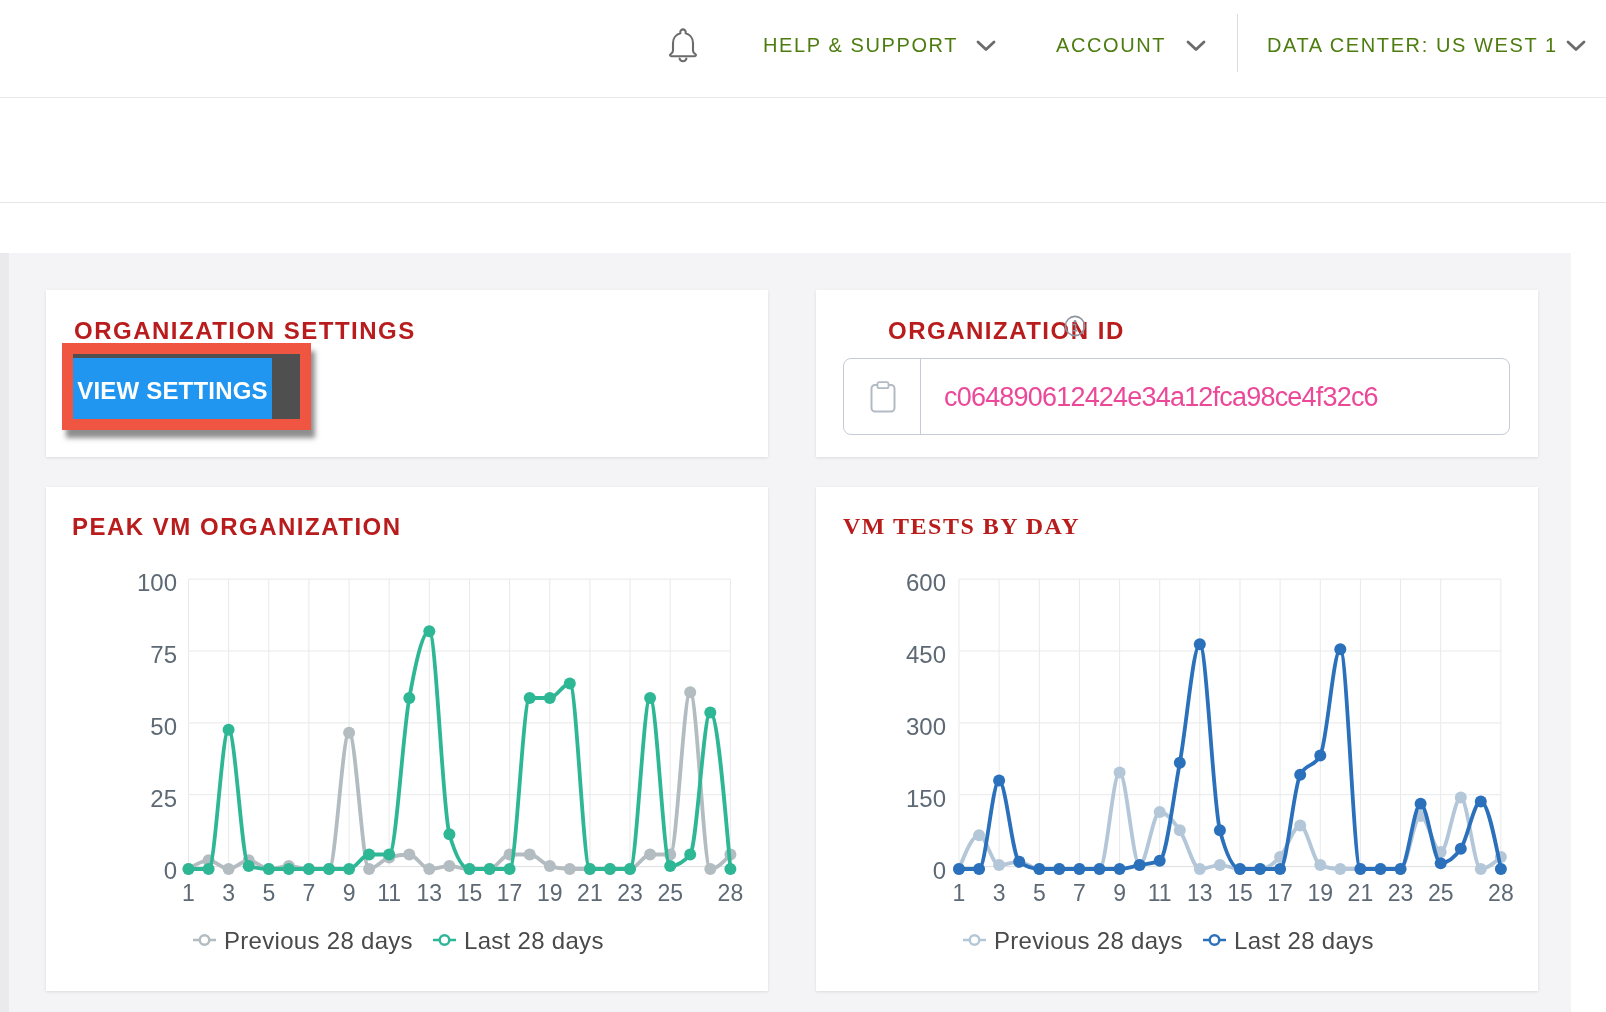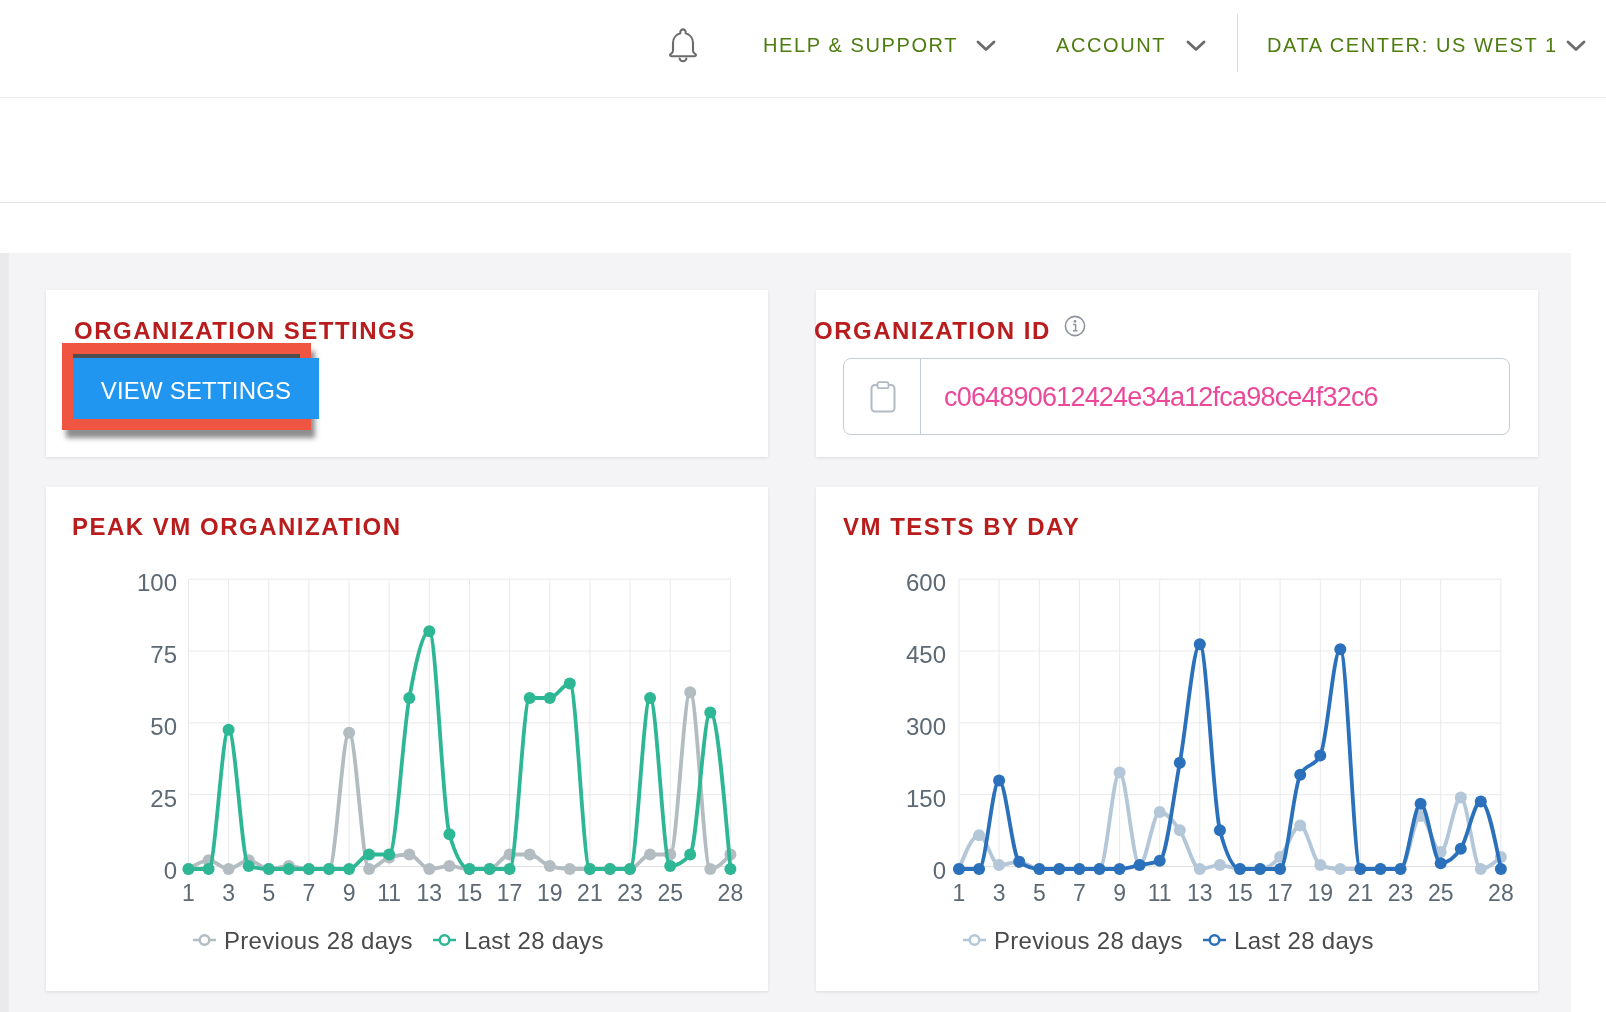--- a/index.html
+++ b/index.html
@@ -32,25 +32,25 @@
   </svg>
 
 <div class="abs" style="left:0;top:99px;width:1606px;height:104px;background:#fff;border-bottom:1px solid #e5e6e7;"></div>
 
 <div class="abs" style="left:0;top:253px;width:9px;height:759px;background:#eaeaec;"></div>
 <div class="abs" style="left:9px;top:253px;width:1562px;height:759px;background:#f4f4f6;"></div>
 
 <div class="card" style="left:46px;top:290px;width:722px;height:167px;"></div>
 <div class="abs cardtitle" id="t1" style="left:74px;top:317px;">ORGANIZATION SETTINGS</div>
 <div class="abs" style="left:62px;top:343px;width:249px;height:87px;border:11px solid #f05541;background:#4f4f4f;box-shadow:4px 8px 5px rgba(50,50,50,0.55);">
-  <div style="position:absolute;left:0;bottom:0;width:246px;height:61px;background:#2196f0;color:#fff;font-size:24px;font-weight:normal;letter-spacing:0.2px;text-align:center;line-height:65px;" id="btn">VIEW SETTINGS</div>
+  <div style="position:absolute;left:0;bottom:0;width:199px;height:61px;background:#2196f0;color:#fff;font-size:24px;font-weight:bold;letter-spacing:0.2px;text-align:center;line-height:65px;" id="btn">VIEW SETTINGS</div>
 </div>
 
 <div class="card" style="left:816px;top:290px;width:722px;height:167px;"></div>
-<div class="abs cardtitle" id="t2" style="left:814px;top:317px;">ORGANIZATION ID</div>
+<div class="abs cardtitle" id="t2" style="left:888px;top:317px;">ORGANIZATION ID</div>
 <svg class="abs" style="left:1064px;top:315px;" width="22" height="22" viewBox="0 0 22 22">
   <circle cx="11" cy="11" r="9.6" fill="none" stroke="#8d949d" stroke-width="1.6"></circle>
   <circle cx="11" cy="6.3" r="1.4" fill="#8d949d"></circle>
   <path d="M9 9.5 h2.6 v6 M9 15.8 h4.4" fill="none" stroke="#8d949d" stroke-width="1.5"></path>
 </svg>
 <div class="abs" style="left:843px;top:358px;width:667px;height:77px;border:1px solid #c5ccd6;border-radius:8px;background:#fff;"></div>
 <div class="abs" style="left:920px;top:359px;width:1px;height:75px;background:#c5ccd6;"></div>
 <svg class="abs" style="left:870px;top:381px;" width="26" height="32" viewBox="0 0 26 32">
   <rect x="1.5" y="4" width="23" height="26.5" rx="3.5" fill="none" stroke="#b3bac4" stroke-width="2"></rect>
   <rect x="7.5" y="1.2" width="11" height="6" rx="1.8" fill="#fff" stroke="#b3bac4" stroke-width="1.8"></rect>
@@ -264,13 +264,13 @@
 <circle cx="664.8" cy="314.4" r="6" fill="#2a70bb"></circle>
 <circle cx="684.9" cy="382.0" r="6" fill="#2a70bb"></circle>
 <line x1="147" y1="453" x2="170" y2="453" stroke="#b3c7d8" stroke-width="2.5"></line>
       <circle cx="158.5" cy="453" r="4.8" fill="#fff" stroke="#b3c7d8" stroke-width="2.5"></circle>
       <text x="178" y="461.5" font-size="24" letter-spacing="0.3" fill="#4a4a4a" font-family="Liberation Sans, sans-serif">Previous 28 days</text>
 <line x1="387" y1="453" x2="410" y2="453" stroke="#2a70bb" stroke-width="2.5"></line>
       <circle cx="398.5" cy="453" r="4.8" fill="#fff" stroke="#2a70bb" stroke-width="2.5"></circle>
       <text x="418" y="461.5" font-size="24" letter-spacing="0.3" fill="#4a4a4a" font-family="Liberation Sans, sans-serif">Last 28 days</text>
 </svg>
 </div>
-<div class="abs cardtitle" id="t4" style="left:843px;top:513px;">VM TESTS BY DAY</div>
+<div class="abs cardtitle" id="t4" style="left:843px;top:513px;font-family:Liberation Serif, serif;">VM TESTS BY DAY</div>
 
 </body></html>

